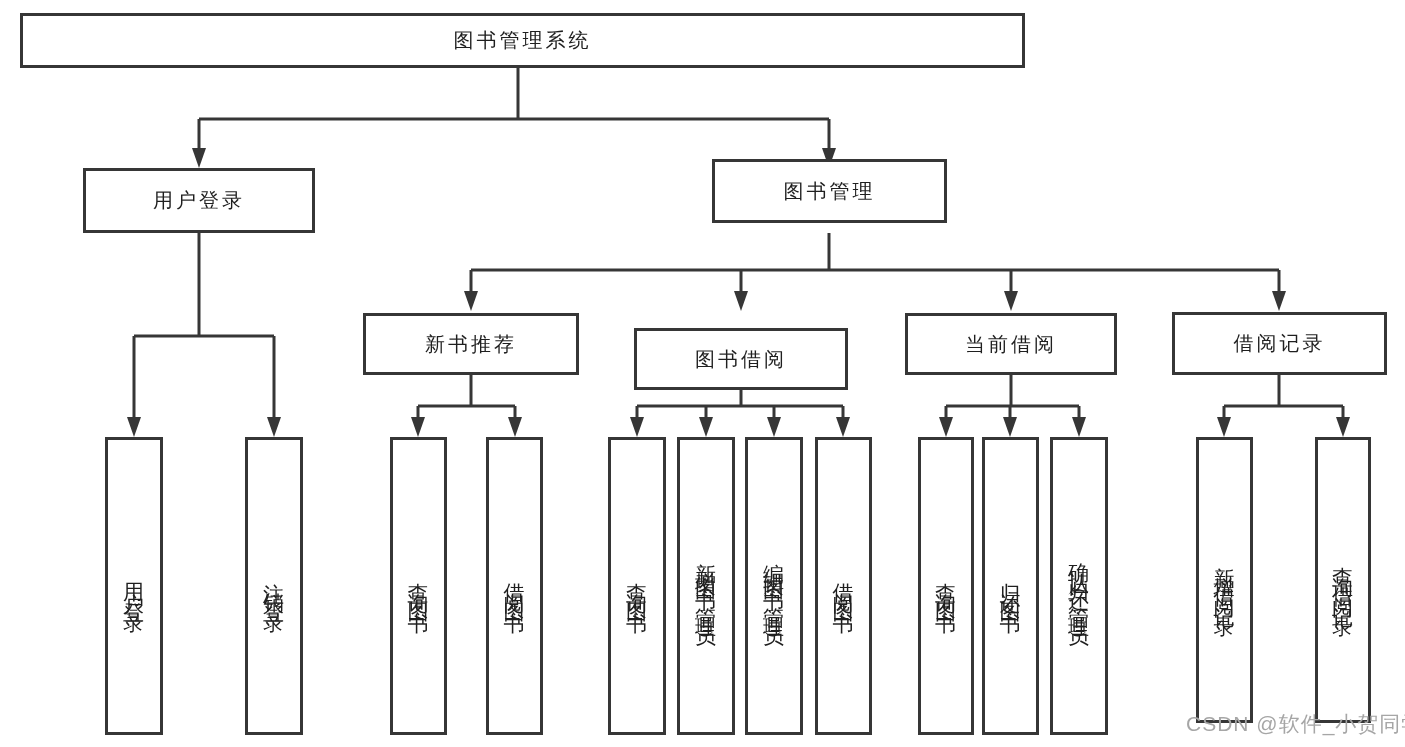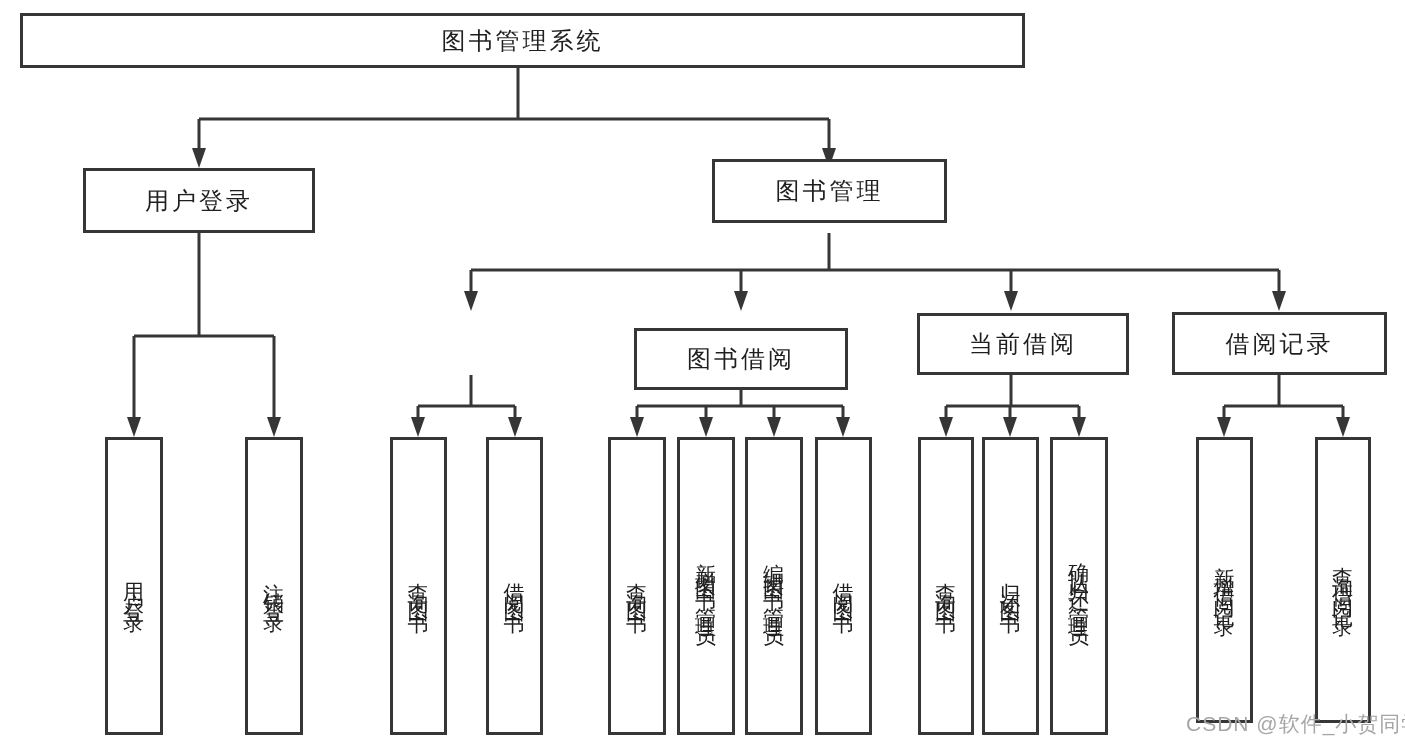--- a/index.html
+++ b/index.html
@@ -23,21 +23,21 @@
   .node{
     position:absolute;
     border:3px solid var(--line);
     background:#fff;
     color:var(--text);
     display:flex;
     align-items:center;
     justify-content:center;
   }
   .hnode{
-    font-size:24px;
+    font-size:20px;
     letter-spacing:3px;
     white-space:nowrap;
   }
   .vnode{
     font-size:21px;
   }
   .vnode span{
     writing-mode:vertical-lr;
     text-orientation:mixed;
     letter-spacing:10px;
@@ -94,22 +94,23 @@
     <path class="wire" d="M1279 375 V406 M1224 406 H1343 M1224 406 V419 M1343 406 V419"></path>
     <polygon class="arrow" points="1217,417 1231,417 1224,437"></polygon>
     <polygon class="arrow" points="1336,417 1350,417 1343,437"></polygon>
   </svg>
 
   <div class="node hnode" style="left:20px; top:13px; width:1005px; height:55px;">图书管理系统</div>
 
   <div class="node hnode" style="left:83px; top:168px; width:232px; height:65px;">用户登录</div>
   <div class="node hnode" style="left:712px; top:159px; width:235px; height:64px;">图书管理</div>
 
+  <div class="node hnode" style="left:363px; top:313px; width:216px; height:62px;">新书推荐</div>
   <div class="node hnode" style="left:634px; top:313px; width:214px; height:62px;margin-top:15px;">图书借阅</div>
-  <div class="node hnode" style="left:905px; top:313px; width:212px; height:62px;margin-left:12px;">当前借阅</div>
+  <div class="node hnode" style="left:905px; top:313px; width:212px; height:62px;">当前借阅</div>
   <div class="node hnode" style="left:1172px; top:312px; width:215px; height:63px;">借阅记录</div>
 
   <div class="node vnode" style="left:105px; top:437px; width:58px; height:298px;">
     <span>用户登录</span>
   </div>
   <div class="node vnode" style="left:245px; top:437px; width:58px; height:298px;">
     <span>注销登录</span>
   </div>
 
   <div class="node vnode" style="left:390px; top:437px; width:57px; height:298px;">

